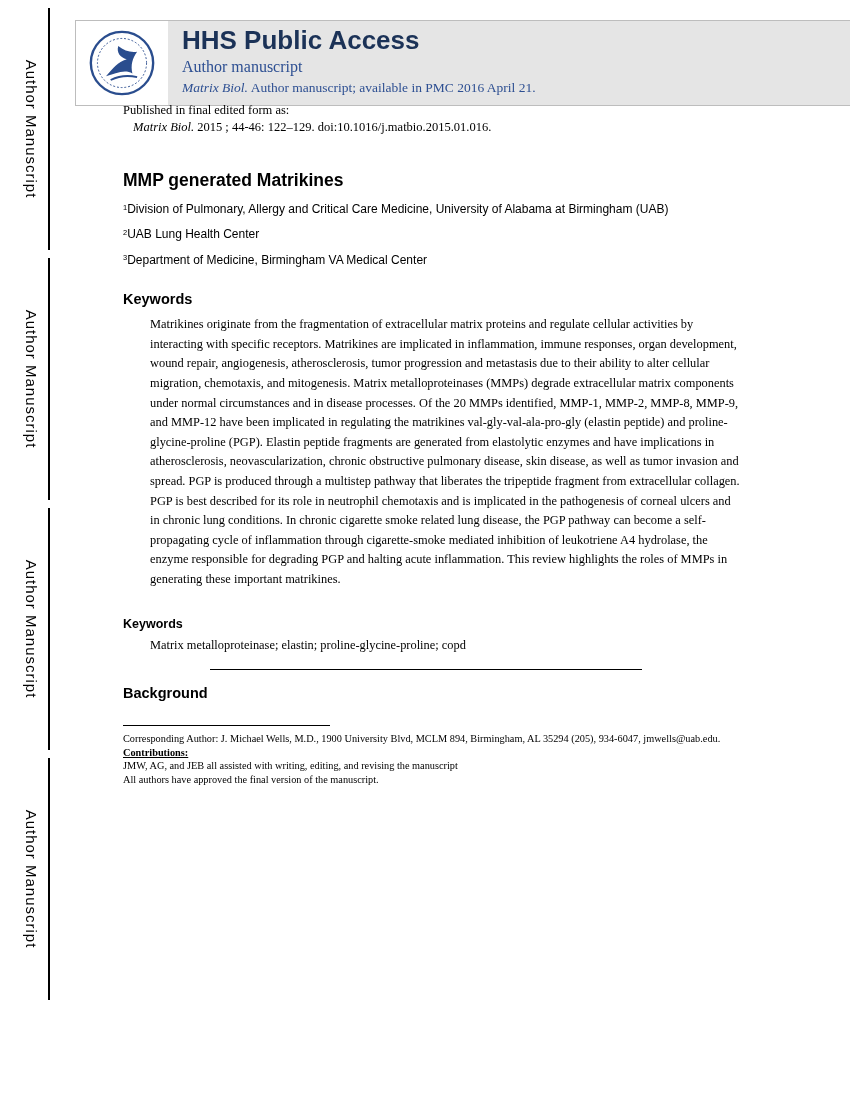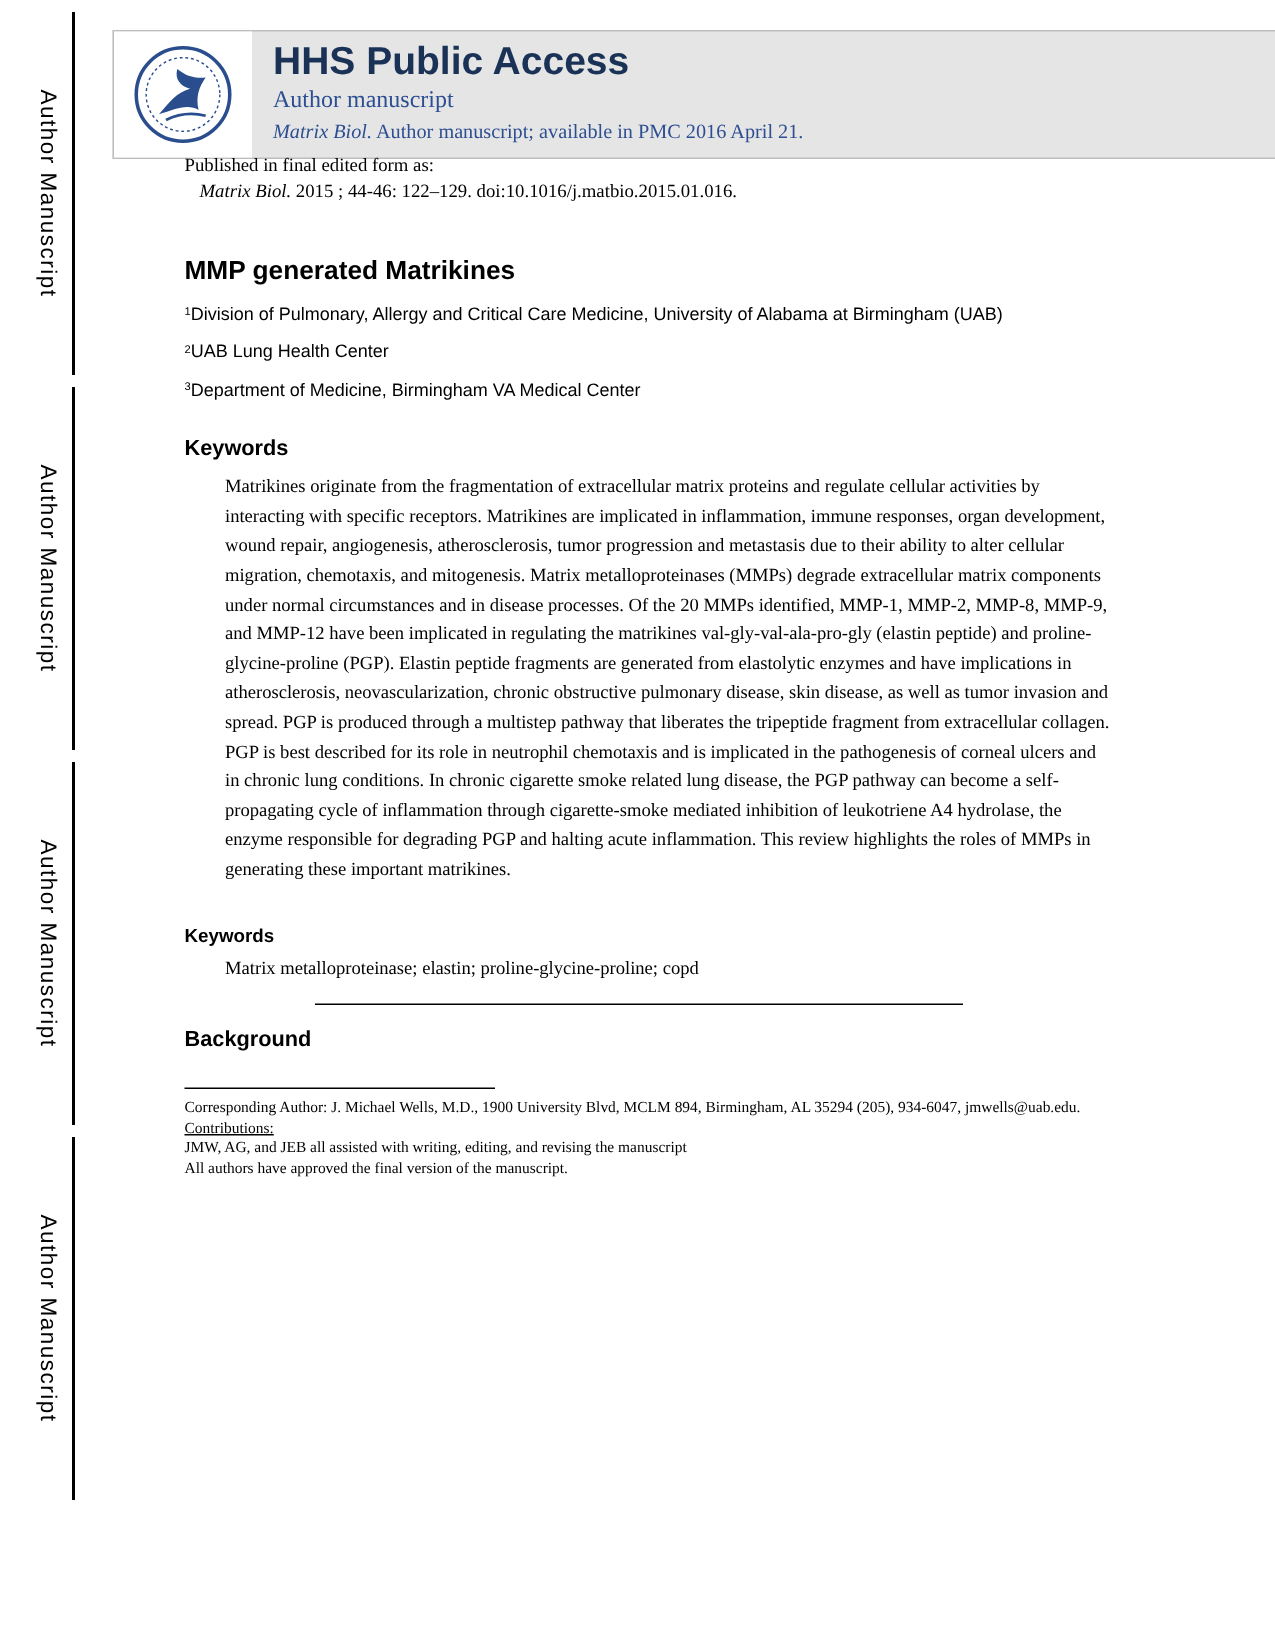--- a/index.html
+++ b/index.html
@@ -51,21 +51,21 @@
   .keywords-heading { margin-top:28px; font-family:"Liberation Sans", sans-serif; font-weight:bold; font-size:12.5px; }
   .keywords-text { margin-top:7px; margin-left:27px; font-size:12.4px; }
   .keywords-divider { margin-top:16px; margin-left:87px; width:432px; border-top:1px solid #000; height:0; }
 
   .background-heading { margin-top:15px; font-family:"Liberation Sans", sans-serif; font-weight:bold; font-size:14.5px; }
   .background-text { margin-top:9px; margin-left:84px; width:537px; font-size:12.4px; line-height:19.5px; }
 
   
   .footnotes { margin-top:24px; font-size:10.3px; line-height:13.5px; width:616px; }
   .footnote-divider { width:207px; border-top:1px solid #000; margin-bottom:6px; }
-  .contrib-label { font-weight:normal; text-decoration:underline; }
+  .contrib-label { font-weight:bold; text-decoration:underline; }
 </style>
 </head>
 <body>
 
 <div class="page">
 
   <div class="sidebar-block" style="top:8px">
     <span class="vtext">Author Manuscript</span>
     <span class="vbar"></span>
   </div>

